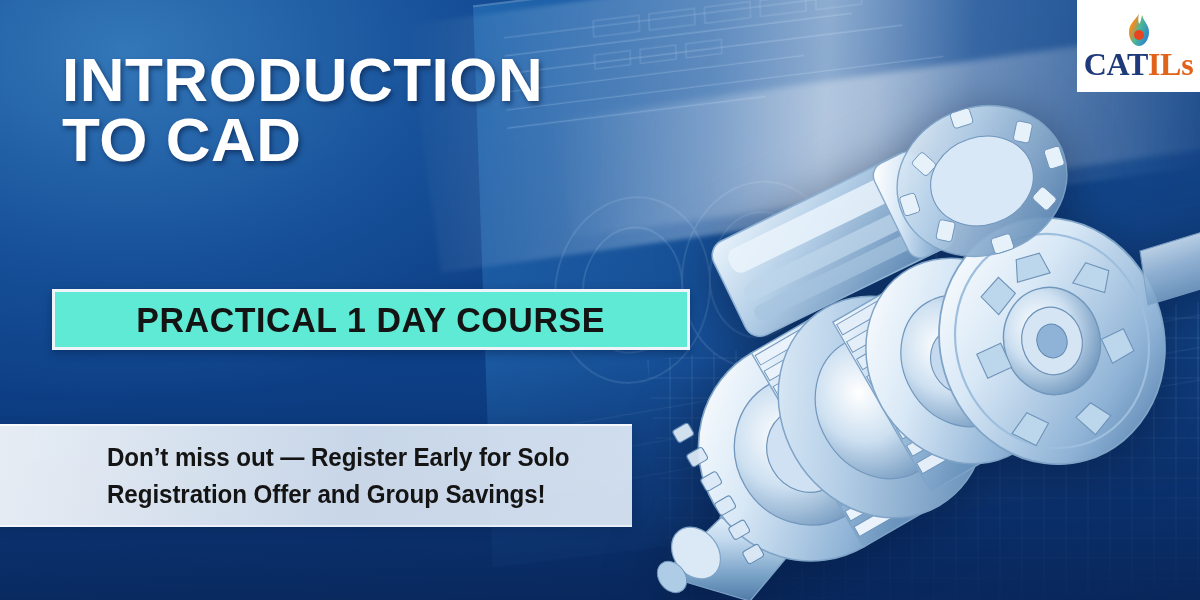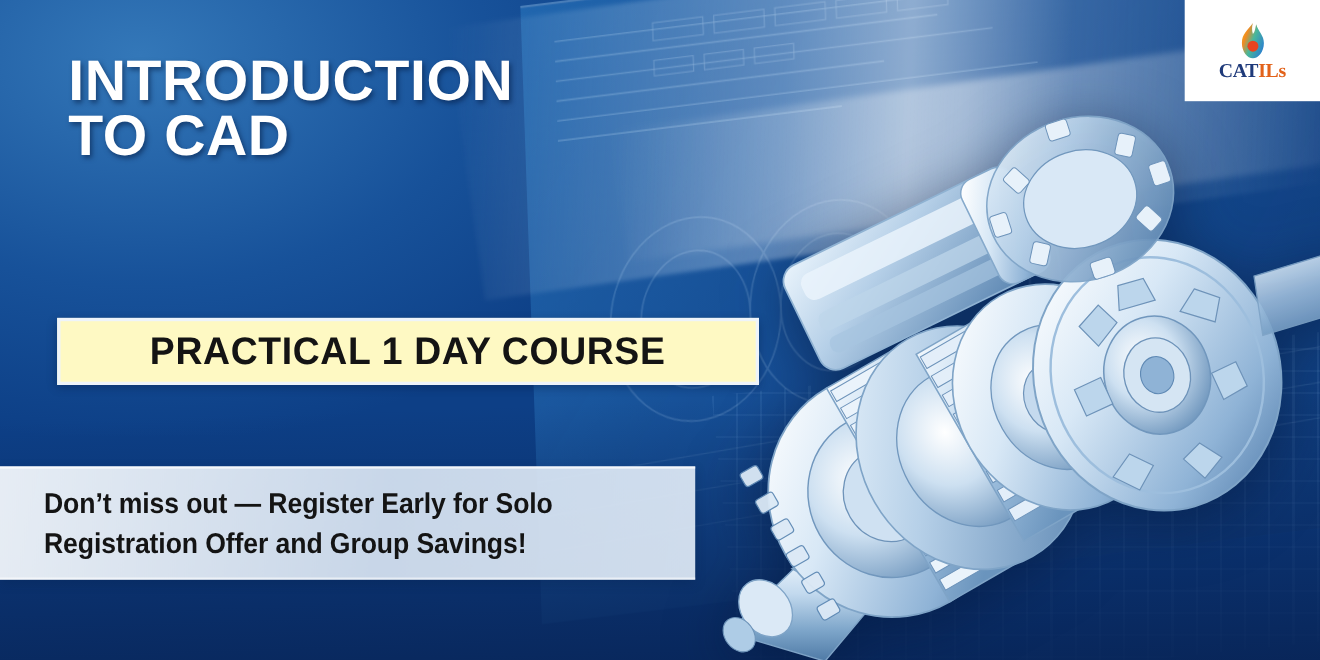--- a/index.html
+++ b/index.html
@@ -66,32 +66,32 @@
     position:absolute; left:600px; top:55px; width:640px; height:560px;
     filter: drop-shadow(0 10px 26px rgba(3,22,56,.55));
   }
   .machine svg { width:100%; height:100%; display:block; }
 
   
   .headline {
     position:absolute; left:62px; top:50px; width:760px;
     color:#ffffff;
     font-weight:700;
-    font-size:52px;
+    font-size:62px;
     line-height:.96;
     letter-spacing:.5px;
     text-shadow:2px 3px 5px rgba(4,26,64,.55);
   }
   .headline .l1 { display:block; }
   .headline .l2 { display:block; margin-top:0; }
 
   .badge {
     position:absolute; left:52px; top:289px;
     width:638px; height:61px;
-    background:#fef9c3;
+    background:#5eead4;
     border:3px solid #eef4fa;
     box-shadow:0 3px 8px rgba(4,26,64,.42);
     display:flex; align-items:center; justify-content:center;
   }
   .badge-text {
     color:#141414;
     font-weight:700;
     font-size:35px;
     letter-spacing:.6px;
     white-space:nowrap;
@@ -99,21 +99,21 @@
   }
 
   .infopanel {
     position:absolute; left:0px; top:424px;
     width:632px; height:103px;
     background:linear-gradient(100deg, rgba(244,248,252,.94) 0%, rgba(216,228,242,.92) 55%, rgba(228,238,249,.90) 100%);
     border-top:2px solid rgba(255,255,255,.75);
     border-bottom:2px solid rgba(255,255,255,.55);
     box-shadow:0 3px 10px rgba(4,26,64,.25);
     display:flex; flex-direction:column; justify-content:center;
-    padding-left:40px; padding-right:14px;
+    padding-left:107px; padding-right:14px;
   }
   .infoline {
     color:#141414;
     font-weight:700;
     font-size:26px;
     line-height:1.42;
     letter-spacing:-.1px;
     transform:scaleX(.93);
     transform-origin:left center;
     white-space:nowrap;
@@ -125,21 +125,21 @@
     width:123px; height:92px;
     background:#ffffff;
     display:flex; flex-direction:column;
     align-items:center; justify-content:center;
     gap:1px;
   }
   .logo-flame { width:26px; height:34px; display:block; }
   .logo-word {
     font-family:"Liberation Serif", serif;
     font-weight:700;
-    font-size:18px;
+    font-size:32px;
     line-height:1;
     letter-spacing:-.3px;
     white-space:nowrap;
   }
   .logo-cat { color:#1f3a7a; }
   .logo-ils { color:#e2621a; }
 </style>
 </head>
 <body>
 

